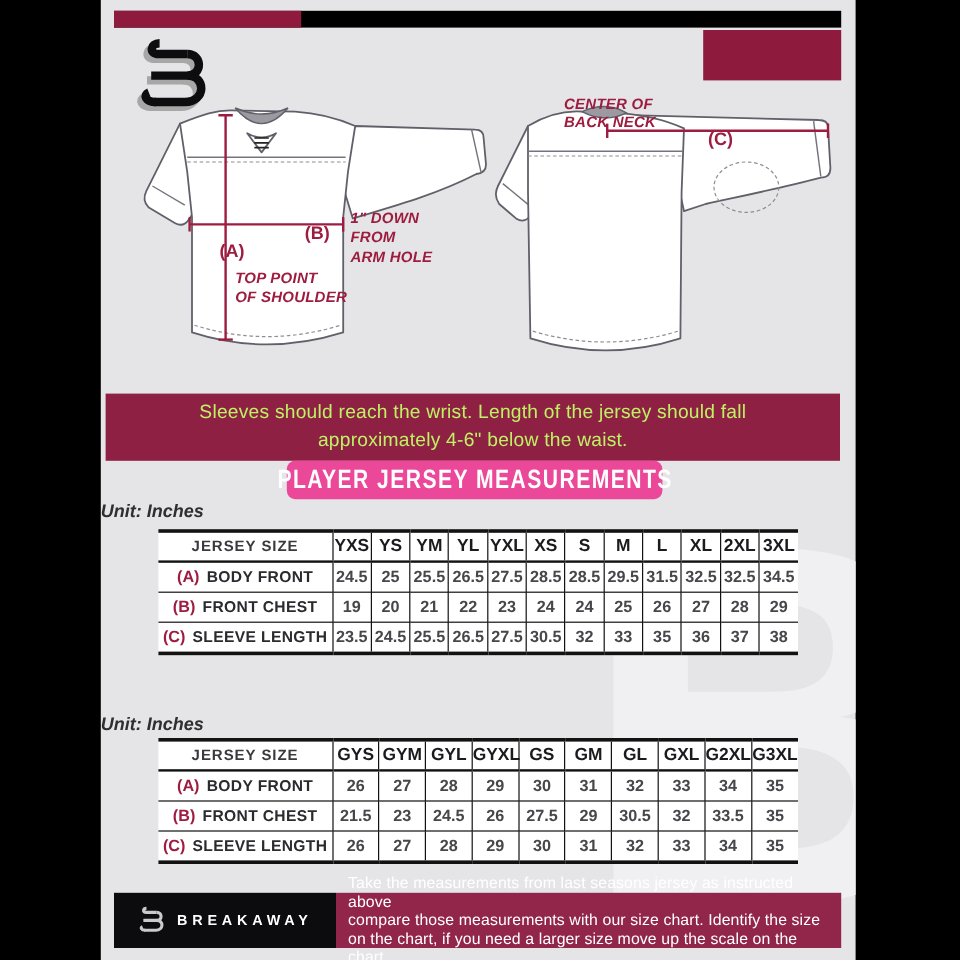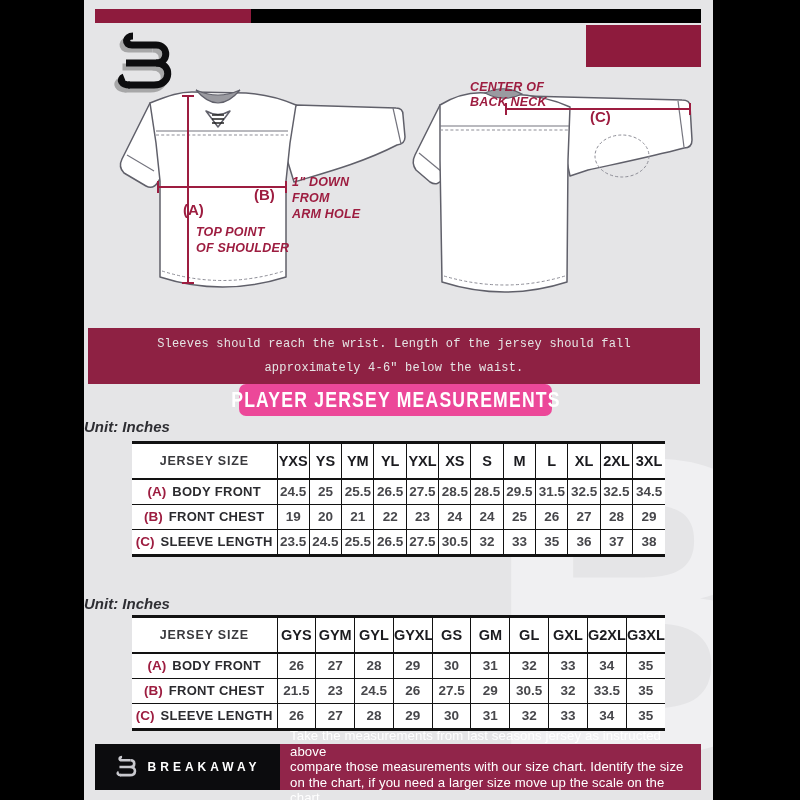--- a/index.html
+++ b/index.html
@@ -40,42 +40,42 @@
   .lace{stroke:#222;stroke-width:1.4;fill:none;}
   .mline{stroke:var(--annot);stroke-width:2;fill:none;}
 
   .annot-key{position:absolute;font-size:15px;font-weight:800;color:var(--annot);z-index:2;}
   .annot-text{position:absolute;font-size:12.5px;font-weight:700;font-style:italic;
     color:var(--annot);line-height:16px;z-index:2;letter-spacing:.2px;}
 
   
   .banner{left:4px;top:328px;width:612px;height:56px;background:var(--banner);
     display:flex;flex-direction:column;align-items:center;justify-content:center;}
-  .banner-line{color:#e5e5e5;font-size:12px;font-weight:500;line-height:24px;letter-spacing:.2px;font-family:Liberation Mono, monospace;}
+  .banner-line{color:#bef264;font-size:16px;font-weight:500;line-height:24px;letter-spacing:.2px;}
 
   
   .sec-header{width:313px;height:32px;background:#ec4899;border-radius:7px;
     display:flex;align-items:center;justify-content:center;}
   .sec-header span{color:#fff;font-size:22px;font-weight:900;letter-spacing:1.5px;
     display:inline-block;transform:scaleX(.8);white-space:nowrap;}
   .player-header{left:155px;top:384px;}
   .goalie-header{left:155px;top:561px;}
 
   .unit{left:0;top:418px;width:629px;text-align:left;font-size:15px;font-style:italic;
     font-weight:700;color:#2e2e33;}
   .unit2{top:595px;}
 
   
   .table-wrap{left:48px;}
   .player-table-wrap{top:441px;}
   .goalie-table-wrap{top:615px;}
   .meas-table{border-collapse:collapse;table-layout:fixed;width:533px;background:#fff;}
   .meas-table th,.meas-table td{border:1.8px solid var(--ink);text-align:center;
     vertical-align:middle;padding:0;}
-  .meas-table thead th{height:36px;border-top:3px solid var(--ink);
+  .meas-table thead th{height:25px;border-top:3px solid var(--ink);
     border-bottom:2.6px solid var(--ink);font-size:14.5px;font-weight:800;color:#1b1b1f;}
   .meas-table td{height:25.5px;font-size:13.5px;font-weight:700;color:#47474b;}
   .meas-table tbody tr:last-child td{border-bottom:3px solid var(--ink);}
   .meas-table tr > *:first-child{border-left:none;width:145px;}
   .meas-table tr > *:last-child{border-right:none;}
   .corner-th{font-size:12.5px !important;font-weight:700 !important;color:#3a3a3e !important;
     letter-spacing:.8px;}
   .row-key{color:var(--annot);font-weight:800;font-size:13.5px;margin-right:6px;}
   .row-label{color:#2b2b2f;font-weight:700;font-size:13px;letter-spacing:.3px;}
 

